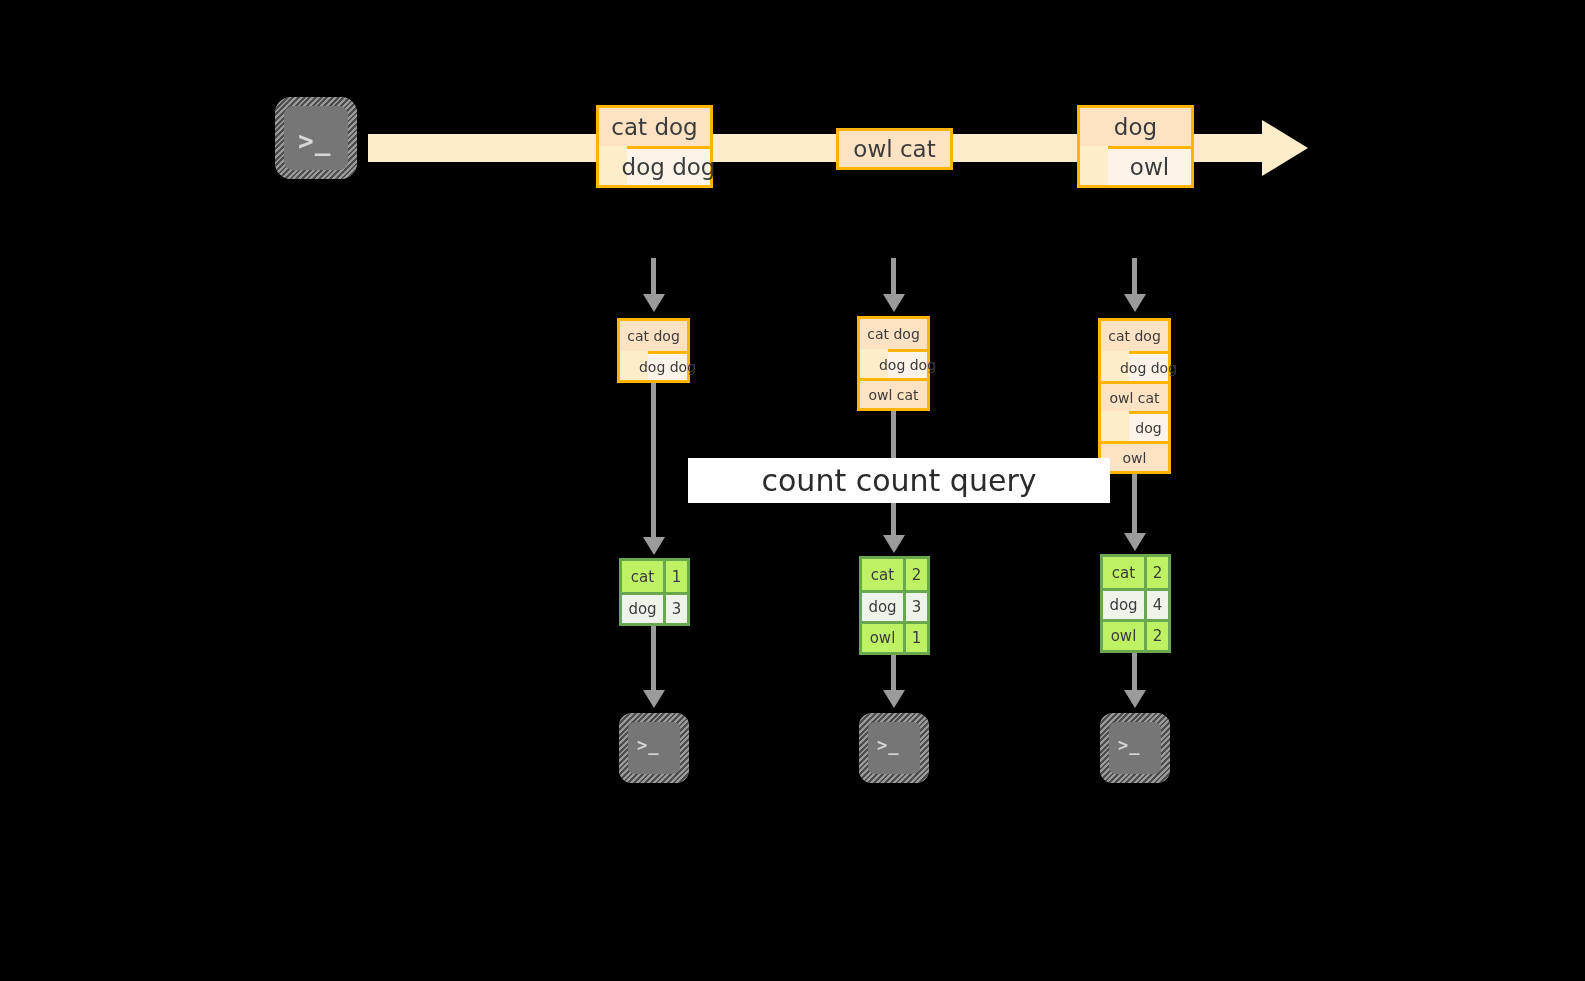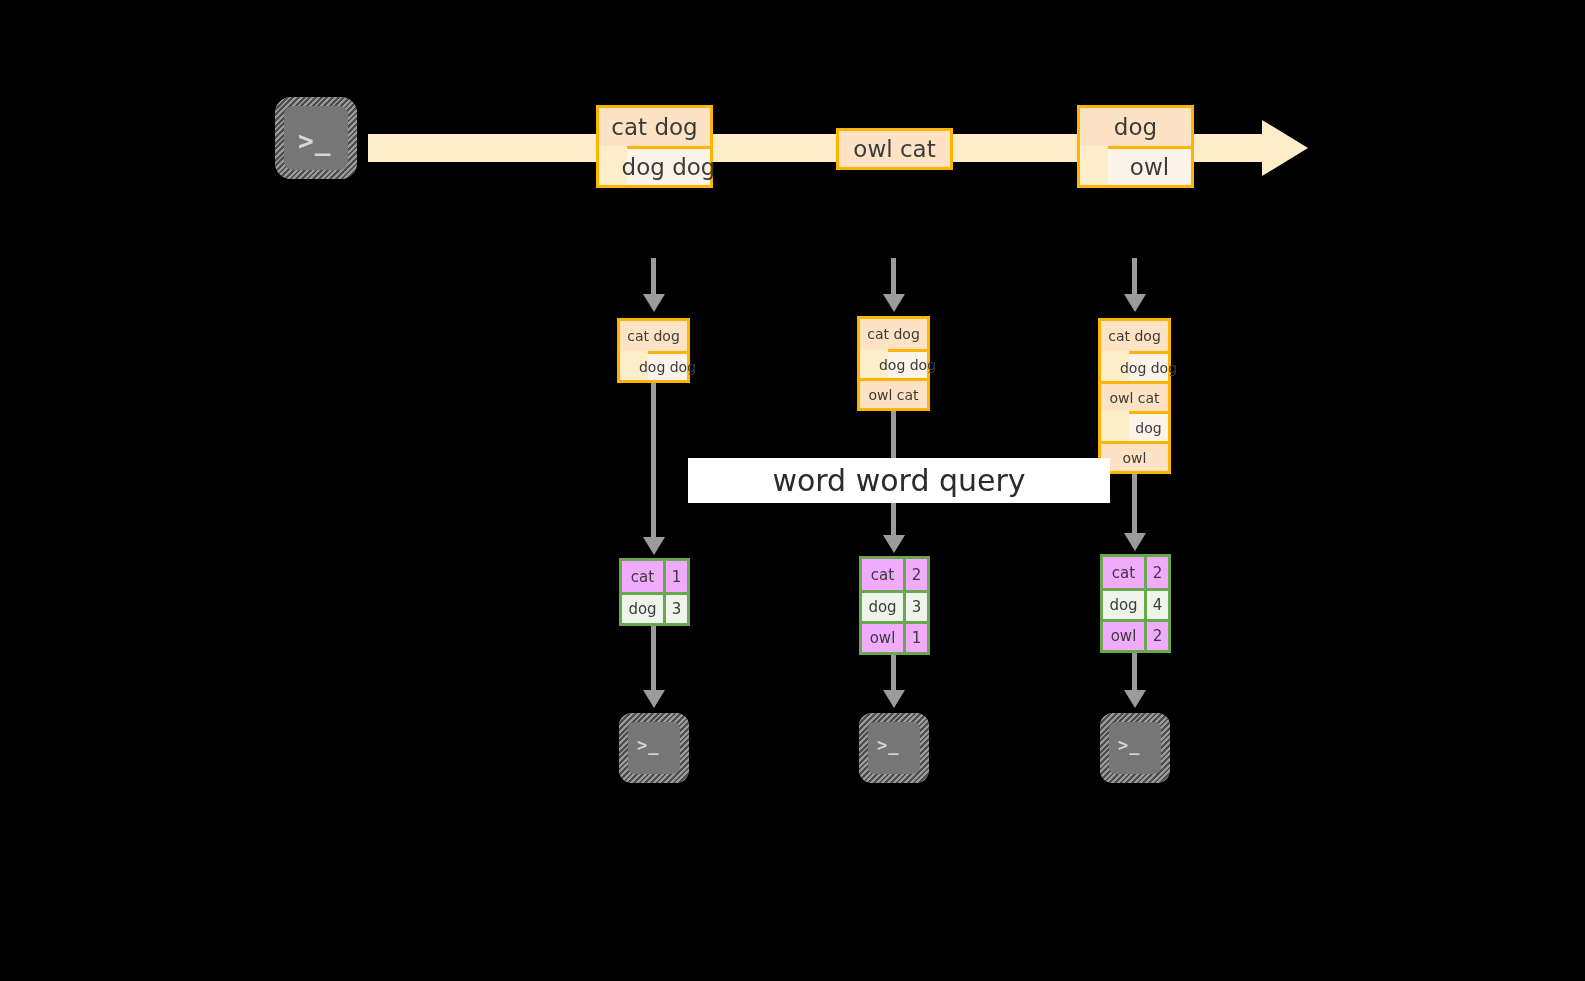--- a/index.html
+++ b/index.html
@@ -101,21 +101,21 @@
   .restable .trow + .trow { border-top: 3px solid #6aa84f; }
   .restable .tcell {
     box-sizing: border-box;
     display: flex;
     align-items: center;
     justify-content: center;
     color: #3b3b3b;
     white-space: nowrap;
   }
   .restable .tcell.word { border-right: 3px solid #6aa84f; }
-  .restable .trow.dark  .tcell { background: #f0abfc; }
+  .restable .trow.dark  .tcell { background: #bef264; }
   .restable .trow.light .tcell { background: #eef4ea; }
 
   
   .conn-line {
     position: absolute;
     width: 5px;
     background: #9b9b9b;
     z-index: 3;
   }
   .conn-head {
@@ -267,15 +267,15 @@
 
   <div class="conn-line" style="left:1132px; top:653px; height:41px;"></div>
   <div class="conn-head" style="left:1124px; top:690px;"></div>
 
   <div class="terminal small" style="left:1100px; top:713px; width:70px; height:70px;">
     <div class="hatch"></div>
     <div class="face"></div>
     <div class="prompt" style="left:9px; top:15px; font-size:17px;">&gt;_</div>
   </div>
 
-  <div class="query-label" style="left:688px; top:458px; width:422px; height:45px; font-size:30px;">word word query</div>
+  <div class="query-label" style="left:688px; top:458px; width:422px; height:45px; font-size:30px;">count count query</div>
 
 </div>
 
 </body></html>

